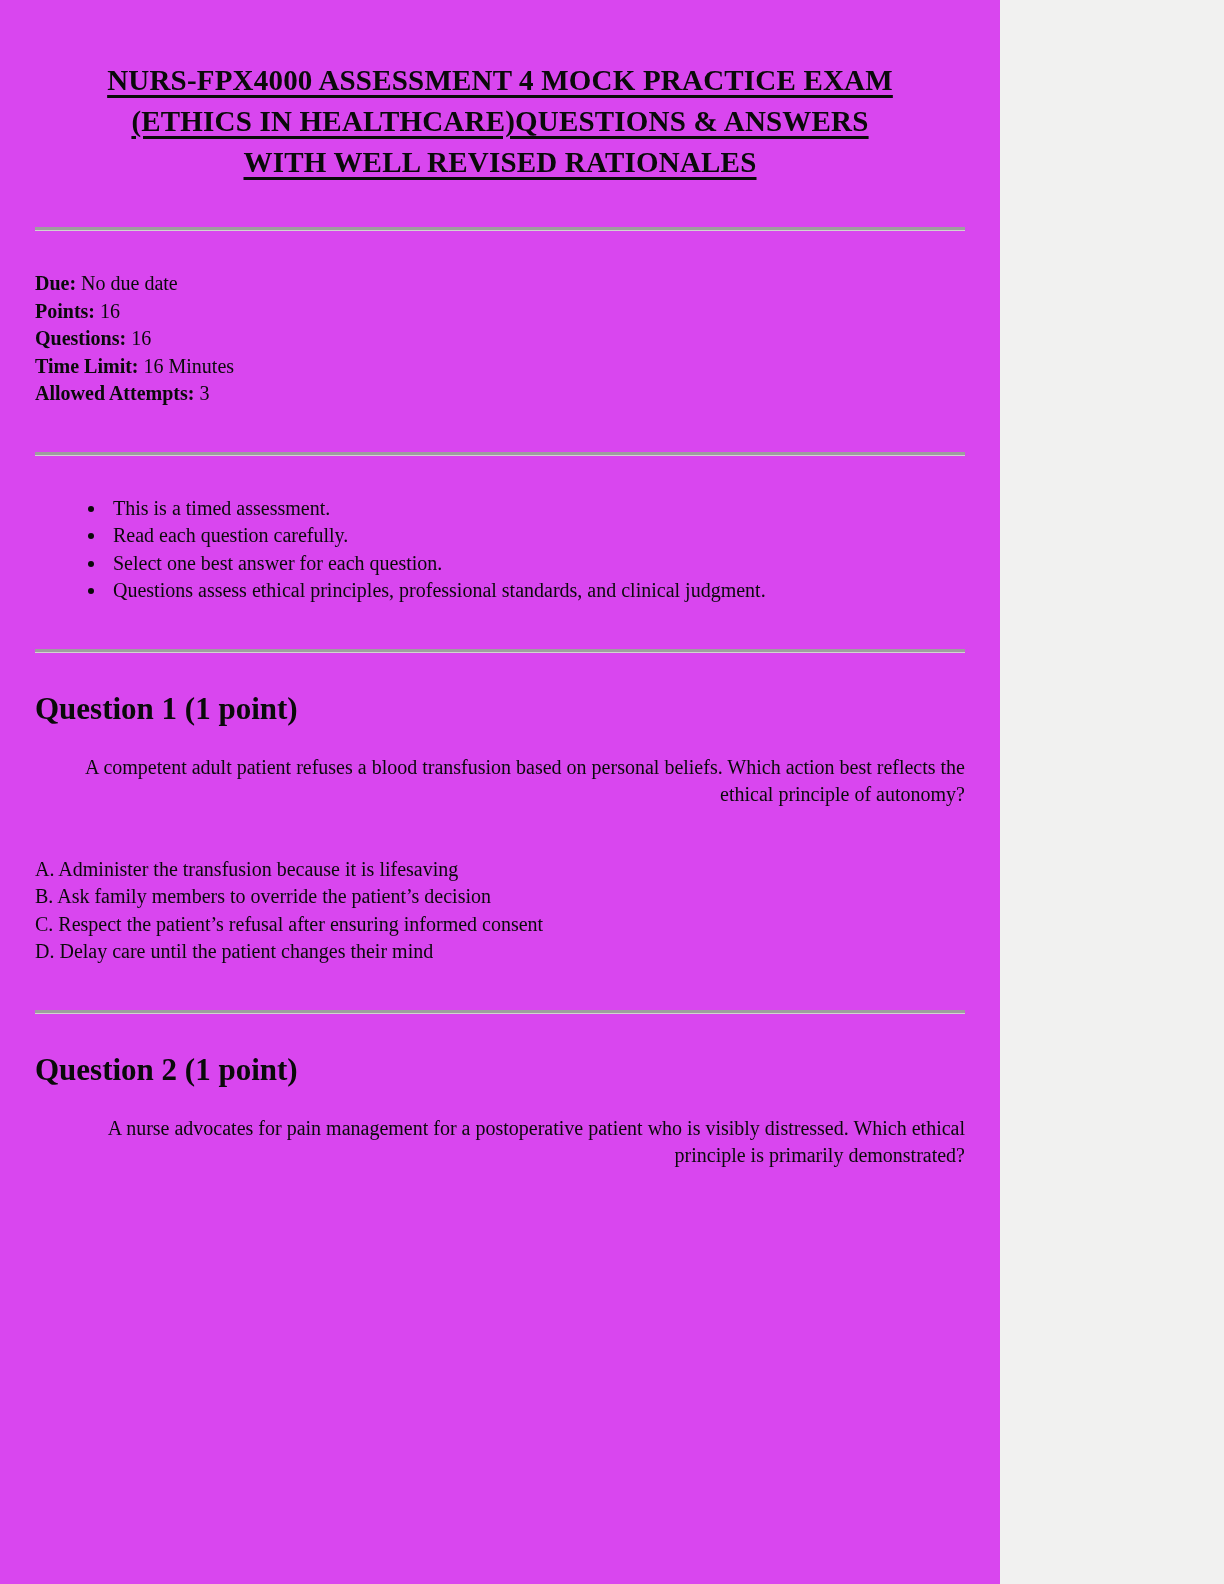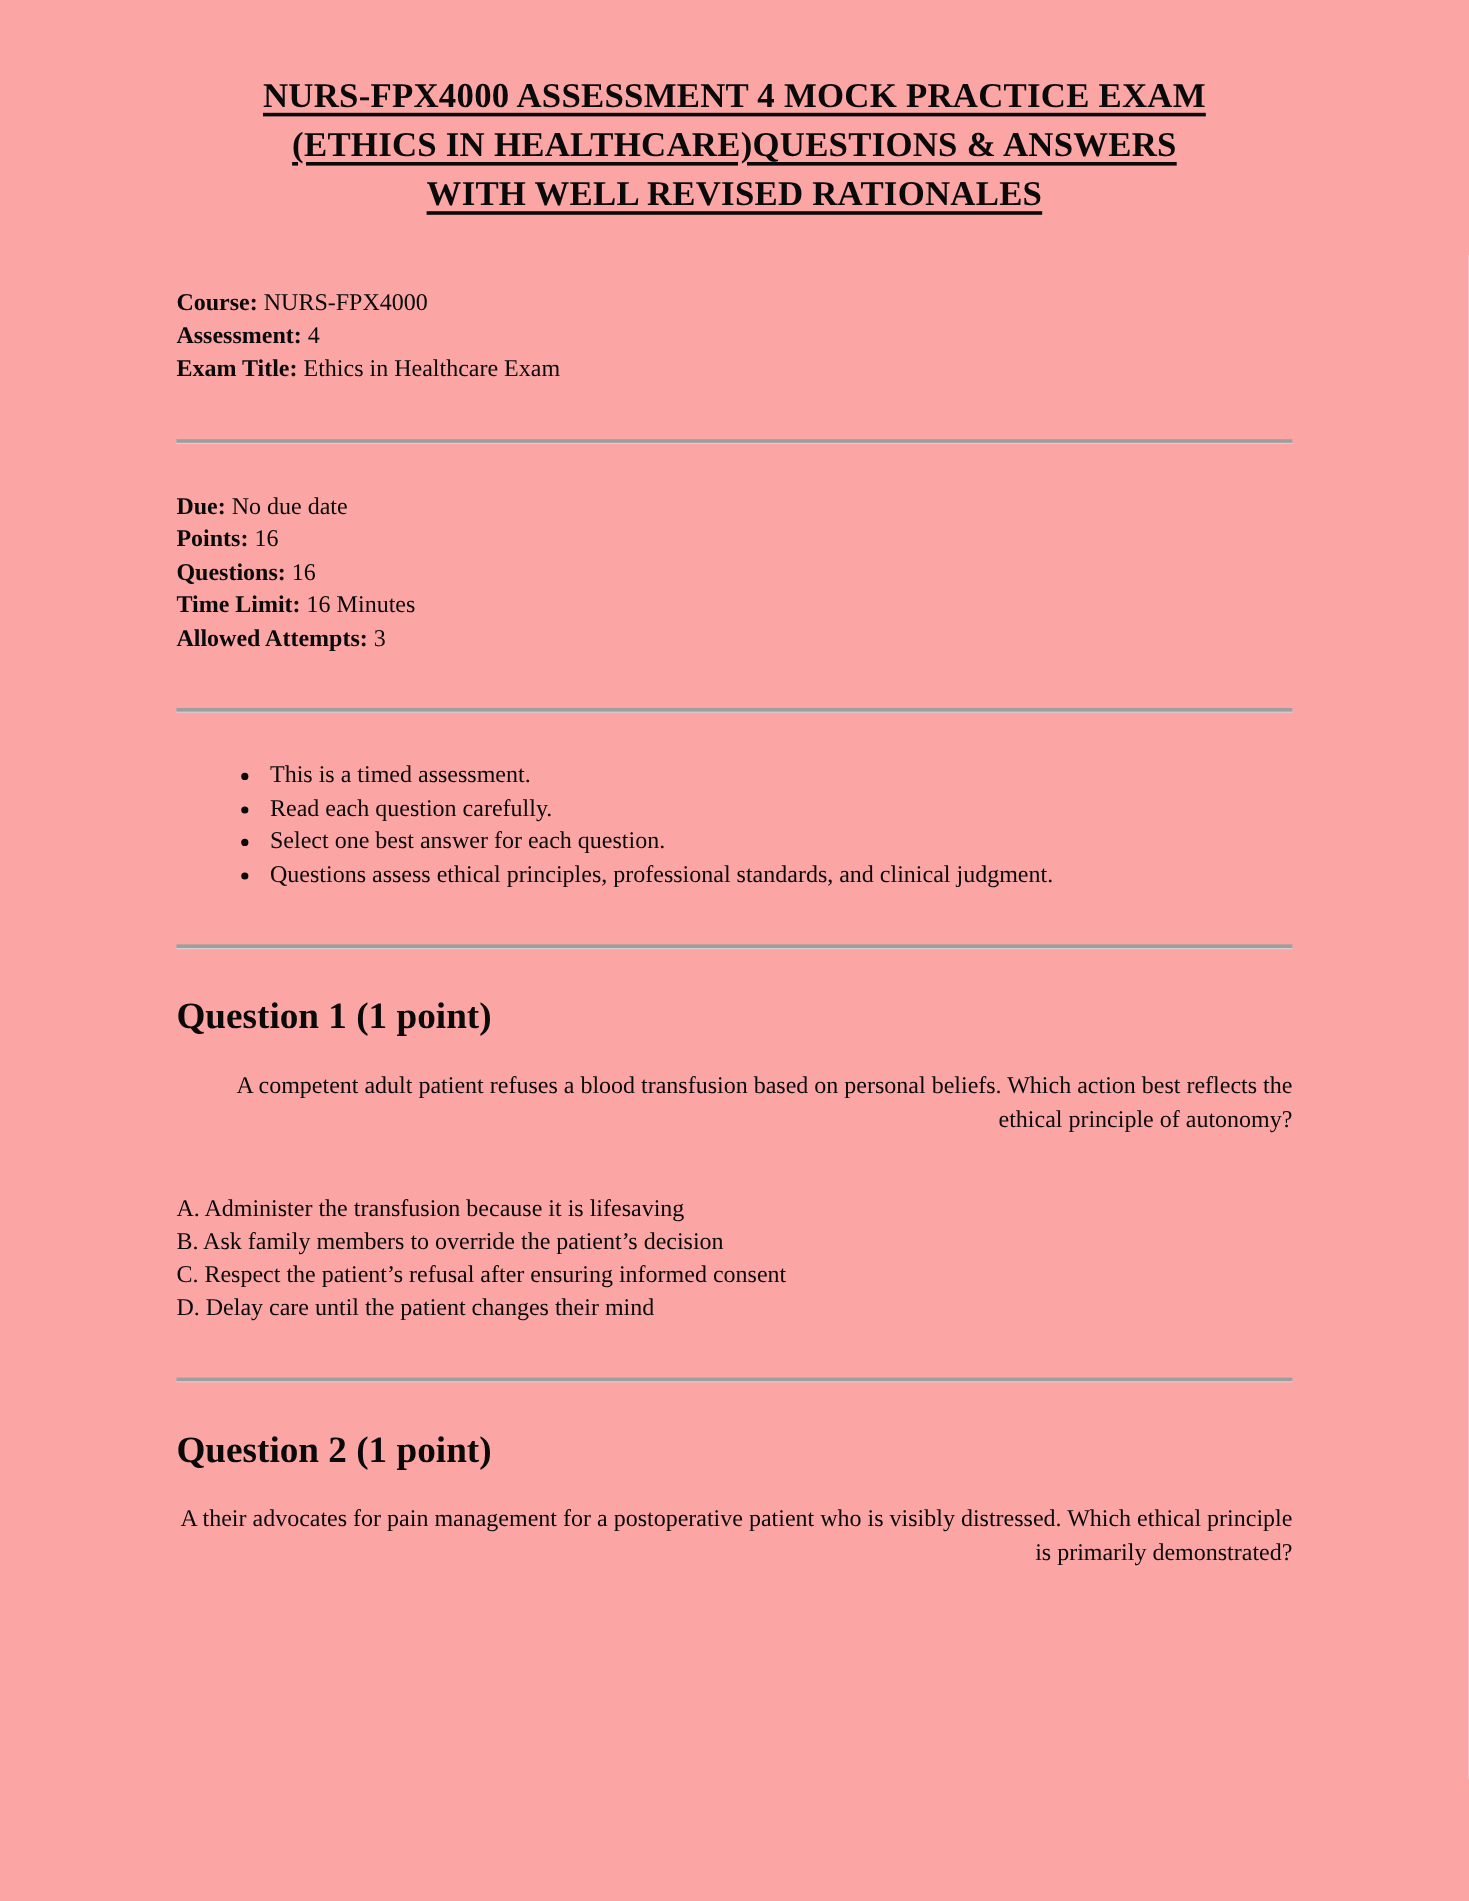--- a/index.html
+++ b/index.html
@@ -3,23 +3,23 @@
 <meta charset="utf-8">
 <style>
   html, body {
     margin: 0;
     padding: 0;
     background: #f1f1f0;
     color: #0a0a0a;
     font-family: "Liberation Serif", "DejaVu Serif", serif;
   }
   .canvas {
-    width: 1224px;
+    width: 1000px;
     min-height: 1584px;
-    background: #fca5a5;
+    background: #d946ef;
     overflow: hidden;
   }
   .page {
     width: 930px;
     margin: 0 auto;
     padding-top: 60px;
   }
   .doc-title {
     margin: 0;
     font-size: 29px;
@@ -92,25 +92,20 @@
 
 <div class="canvas">
   <div class="page">
 
     <h1 class="doc-title">
       <span class="title-line">NURS-FPX4000 ASSESSMENT 4 MOCK PRACTICE EXAM</span>
       <span class="title-line">(ETHICS IN HEALTHCARE)QUESTIONS &amp; ANSWERS</span>
       <span class="title-line">WITH WELL REVISED RATIONALES</span>
     </h1>
 
-    <div class="info-block course">
-      <p class="info-line"><span class="lbl">Course:</span> <span>NURS-FPX4000</span></p>
-      <p class="info-line"><span class="lbl">Assessment:</span> <span>4</span></p>
-      <p class="info-line"><span class="lbl">Exam Title:</span> <span>Ethics in Healthcare Exam</span></p>
-    </div>
 
     <hr class="rule">
 
     <div class="info-block">
       <p class="info-line"><span class="lbl">Due:</span> <span>No due date</span></p>
       <p class="info-line"><span class="lbl">Points:</span> <span>16</span></p>
       <p class="info-line"><span class="lbl">Questions:</span> <span>16</span></p>
       <p class="info-line"><span class="lbl">Time Limit:</span> <span>16 Minutes</span></p>
       <p class="info-line"><span class="lbl">Allowed Attempts:</span> <span>3</span></p>
     </div>
@@ -135,17 +130,17 @@
         <div class="option-line">B. Ask family members to override the patient’s decision</div>
         <div class="option-line">C. Respect the patient’s refusal after ensuring informed consent</div>
         <div class="option-line">D. Delay care until the patient changes their mind</div>
       </div>
     </section>
 
     <hr class="rule">
 
     <section>
       <h2 class="question-heading">Question 2 (1 point)</h2>
-      <p class="q-text">A their advocates for pain management for a postoperative patient who is visibly distressed. Which ethical principle is primarily demonstrated?</p>
+      <p class="q-text">A nurse advocates for pain management for a postoperative patient who is visibly distressed. Which ethical principle is primarily demonstrated?</p>
     </section>
 
   </div>
 </div>
 
 </body></html>

